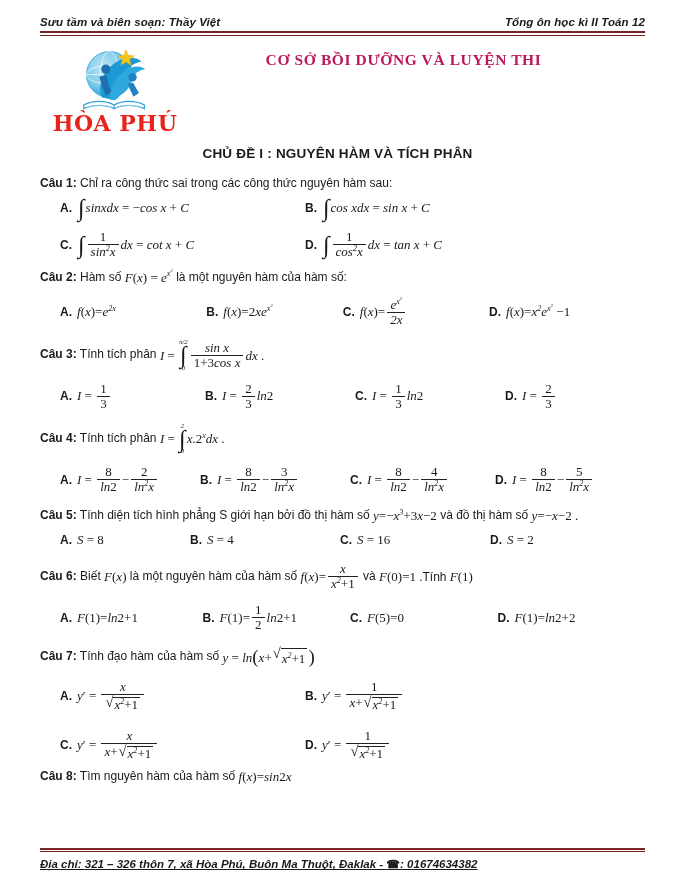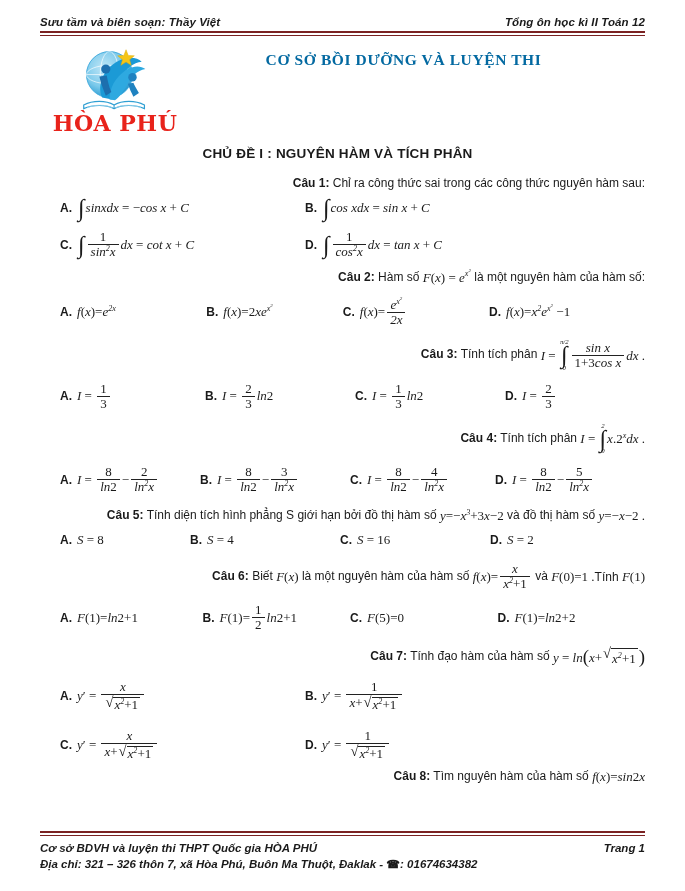--- a/index.html
+++ b/index.html
@@ -66,21 +66,21 @@
     letter-spacing: .5px;
     margin-top: -6px;
     line-height: 1;
   }
   .org {
     flex: 1 1 auto;
     text-align: center;
     padding-top: 10px;
     padding-right: 28px;
     font-family: "Liberation Serif", serif;
-    color: #0369a1;
+    color: #be185d;
   }
   .org-l1, .org-l2 {
     font-weight: bold;
     font-size: 15.5px;
     letter-spacing: .6px;
     line-height: 1.32;
   }
   .org-l3 {
     font-weight: bold;
     font-size: 12.5px;
@@ -92,21 +92,21 @@
   .topic {
     text-align: center;
     font-weight: bold;
     font-size: 13.5px;
     margin-top: 10px;
     padding-right: 10px;
     letter-spacing: .2px;
   }
 
   
-  .qlist { margin-top: 13px; text-align: right; }
+  .qlist { margin-top: 13px; }
   .q { margin-bottom: 0; }
   .q-stem {
     font-size: 12px;
     line-height: 1.5;
     margin-bottom: 7px;
     white-space: nowrap;
   }
   .q-stem b { font-weight: bold; }
 
   .opts { display: flex; }
@@ -188,20 +188,21 @@
     font-style: italic;
     font-weight: bold;
     font-size: 11.5px;
     line-height: 1.42;
   }
   .f-row2 {
     font-style: italic;
     font-weight: bold;
     font-size: 11.5px;
     line-height: 1.42;
+    text-decoration: underline;
   }
   .phone-icon { font-style: normal; font-size: 11px; }
 </style>
 </head>
 <body>
 
 <div class="page">
 
   <div class="run-header">
     <span>Sưu tầm và biên soạn: Thầy Việt</span>
@@ -629,22 +630,18 @@
             <span class="mn">2</span>
             <span class="mi">x</span>
           </span>
       </div>
     </div>
 
   </div>
 
   <div class="footer">
     <div class="rule-double"></div>
-    <div class="f-row">
-      <span>Cơ sở BDVH và luyện thi THPT Quốc gia HÒA PHÚ</span>
-      <span>Trang 1</span>
-    </div>
     <div class="f-row2">
       <span>Địa chỉ: 321 – 326 thôn 7, xã Hòa Phú, Buôn Ma Thuột, Đaklak - </span><span class="phone-icon">☎</span><span>: 01674634382</span>
     </div>
   </div>
 
 </div>
 
 </body></html>

